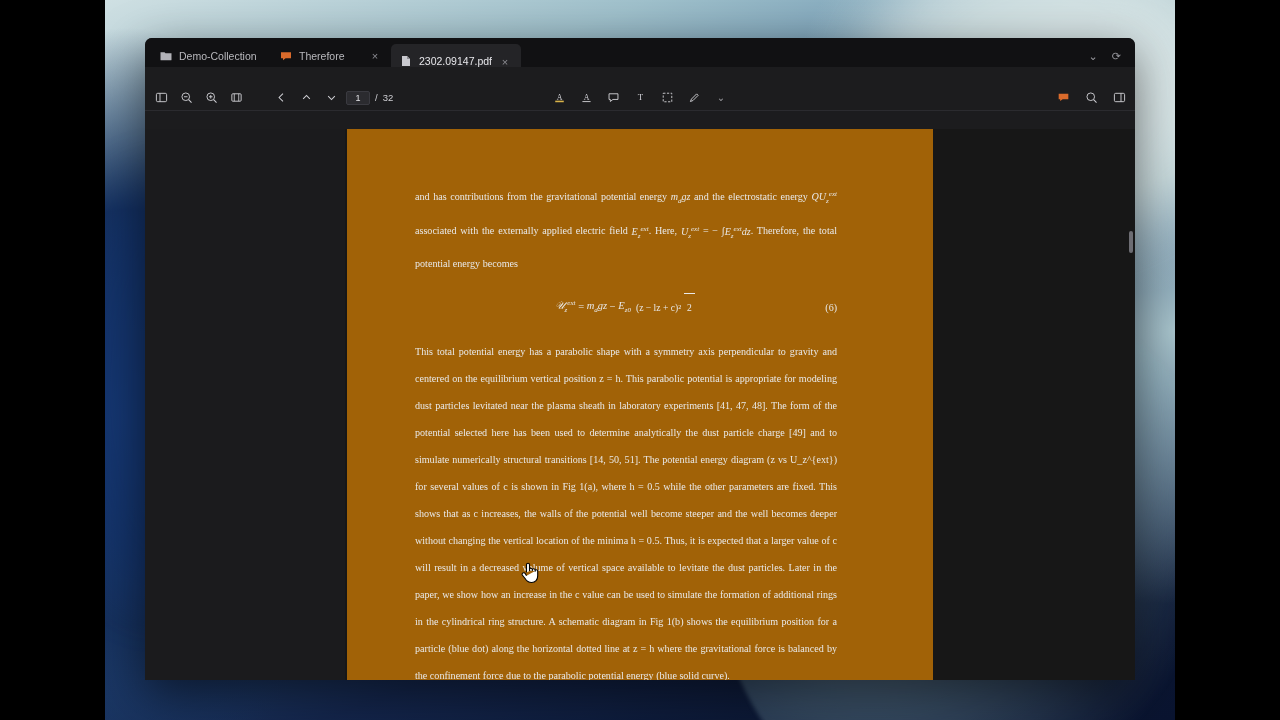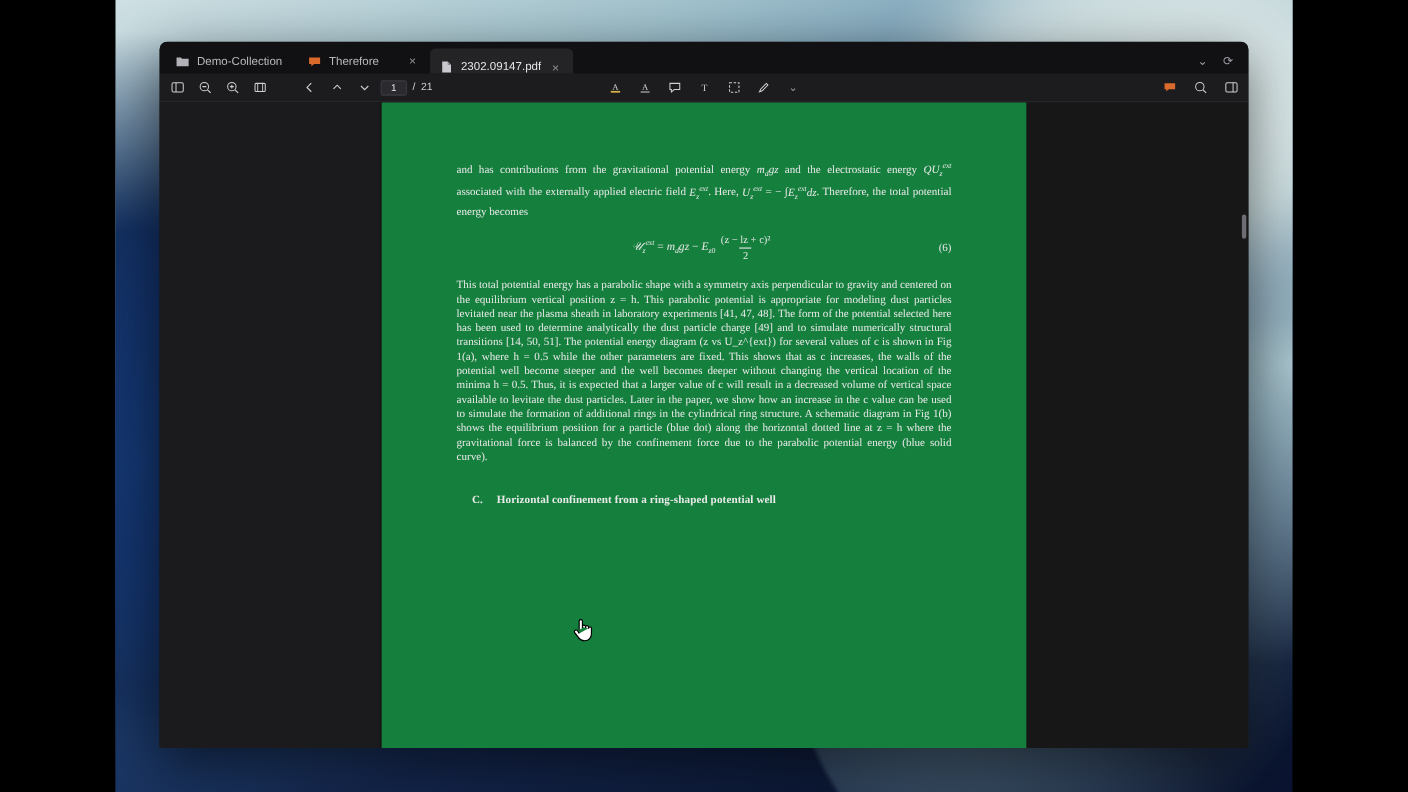--- a/index.html
+++ b/index.html
@@ -43,20 +43,21 @@
   #window {
     position: absolute;
     left: 145px; top: 38px;
     width: 990px; height: 642px;
     background: #1c1c1e;
     border-radius: 7px 7px 0 0;
     box-shadow: 0 14px 48px rgba(0,0,0,.55);
     overflow: hidden;
     display: flex;
     flex-direction: column;
+    gap: 18px;
   }
   
   #tabstrip {
     height: 29px;
     background: #111113;
     display: flex;
     align-items: flex-end;
     padding: 0 4px 0 6px;
     position: relative;
   }
@@ -142,43 +143,43 @@
   }
   #sidebar-pane {
     position: absolute; left: 0; top: 0; bottom: 0; width: 200px;
     background: #1b1b1d;
   }
   #page {
     position: absolute;
     left: 202px; top: 0;
     width: 586px;
     height: 100%;
-    background: #15803d;
+    background: #a16207;
     color: #e9e9e9;
-    padding: 52px 68px 0 68px;
+    padding: 52px 96px 0 68px;
     font-family: "Liberation Serif", serif;
     font-size: 10.1px;
-    line-height: 13px;
+    line-height: 27px;
     text-align: justify;
     overflow: hidden;
   }
   #page p { margin-bottom: 0; text-indent: 0; }
   #page p.indent { text-indent: 15px; }
   .eq {
     display: flex;
     align-items: center;
     justify-content: center;
     margin: 13px 0 14px 0;
     position: relative;
     font-family: "Liberation Serif", serif;
     font-size: 10.5px;
   }
   .eq .eqnum { position: absolute; right: 0; font-size: 10px; }
   .frac {
-    display: inline-flex; flex-direction: column; align-items: center;
+    display: inline-flex; flex-direction: row; align-items: center;
     vertical-align: middle; margin: 0 2px;
   }
   .frac .num { padding: 0 3px; font-size: 9.6px; }
   .frac .den { border-top: 1px solid #e9e9e9; padding: 0 3px; font-size: 9.6px; }
   i.m { font-style: italic; }
   sub { font-size: 7px; }
   sup { font-size: 7px; }
   .sec-head {
     margin: 26px 0 10px 0;
     font-weight: bold;
@@ -299,21 +300,21 @@
         <span class="tb-btn">
           <svg viewBox="0 0 14 14" width="13" height="13">
               <polyline points="3.4,5.6 7,9.2 10.6,5.6" fill="none" stroke="#cfcfd4" stroke-width="1.1"></polyline>
             </svg>
         </span>
       </div>
 
       <div id="pagebox">
         <input id="pageinput" value="1" style="">
         <span>/</span>
-        <span>21</span>
+        <span>32</span>
       </div>
 
       <div id="toolbar-center">
         <span class="tb-btn">
           <svg viewBox="0 0 14 14" width="13" height="13">
               <text x="7" y="9.6" font-size="8.5" fill="#cfcfd4" text-anchor="middle" font-family="Liberation Serif, serif">A</text>
               <rect x="2.4" y="10.4" width="9.2" height="1.7" fill="#d9b34a"></rect>
             </svg>
         </span>
         <span class="tb-btn">

